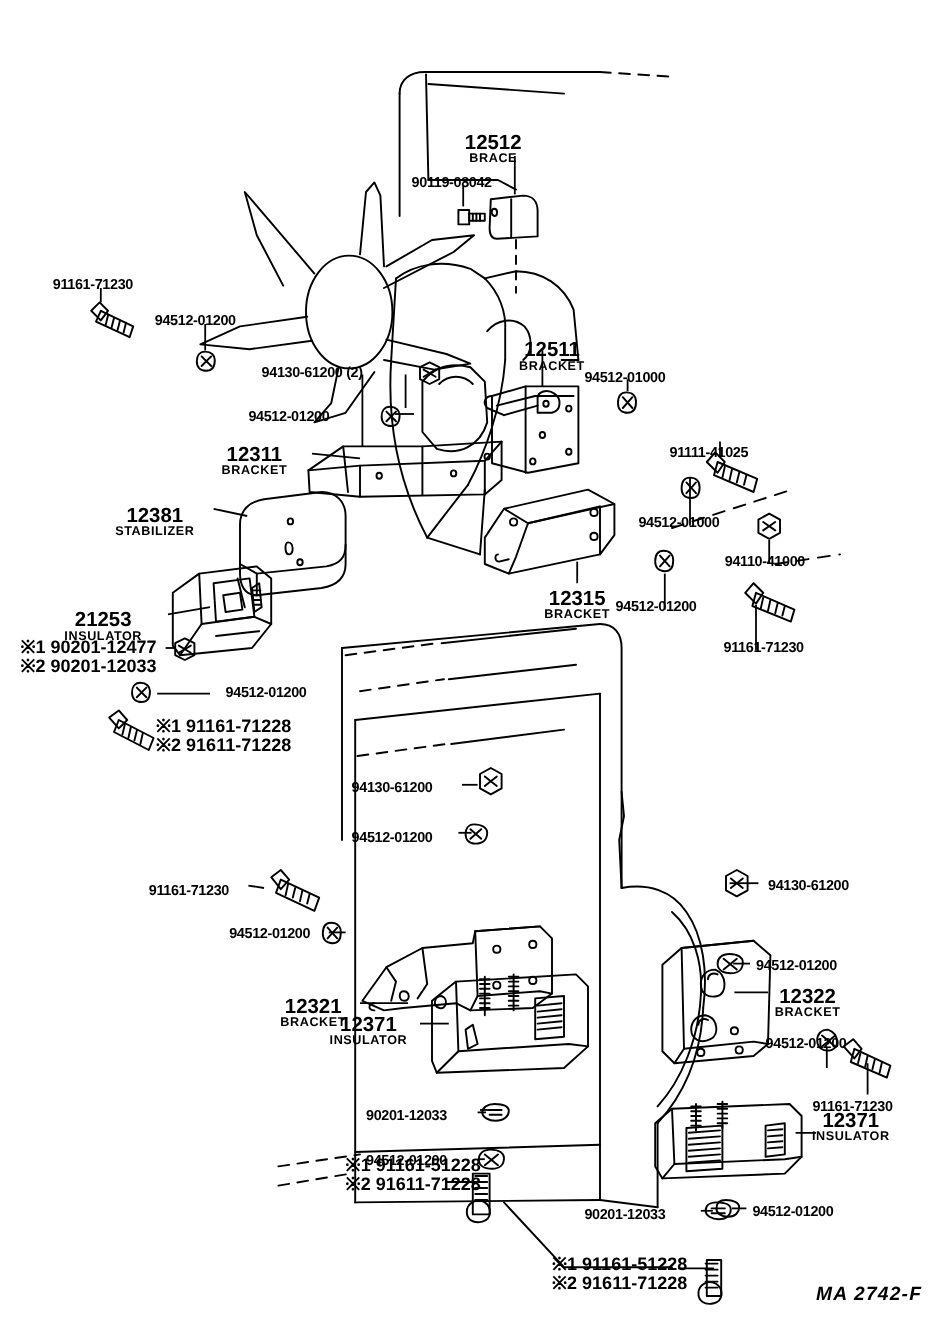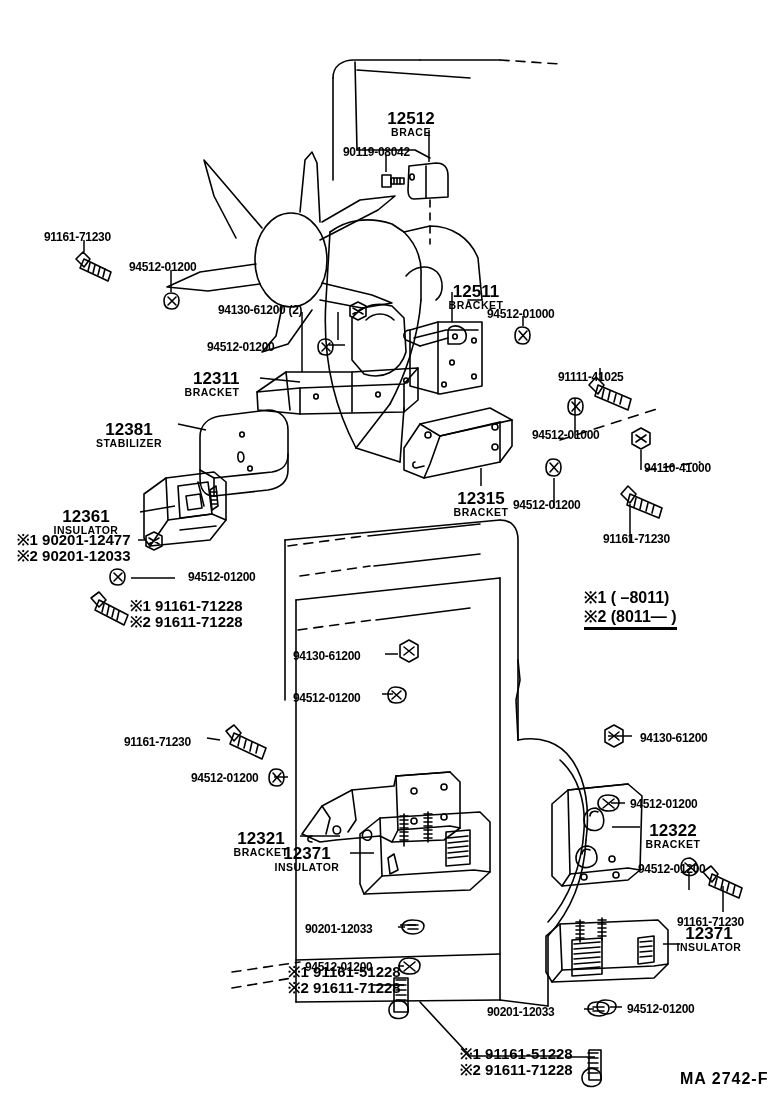--- a/index.html
+++ b/index.html
@@ -9,21 +9,21 @@
   svg.art{position:absolute;left:0;top:0;width:784px;height:1120px;}
   .lbl{position:absolute;font-weight:bold;letter-spacing:-0.3px;white-space:nowrap;}
   .pn{font-size:12px;line-height:15px;}
   .big{font-size:17px;line-height:17px;letter-spacing:0px;}
   .sub{font-size:10.5px;line-height:11px;letter-spacing:0.5px;}
   .grp{position:absolute;white-space:nowrap;font-weight:bold;font-size:15px;line-height:16px;}
   .grp div{white-space:nowrap;}
   .ctr{text-align:center;}
   .legend{position:absolute;font-weight:bold;font-size:16px;line-height:19px;}
   .legend .rule{border-bottom:3px solid #000;margin-top:1px;}
-  .code{position:absolute;font-weight:bold;font-size:16px;letter-spacing:1px;}
+  .code{position:absolute;font-weight:bold;font-size:16px;letter-spacing:1px;font-style:italic;}
 </style>
 </head>
 <body>
 
 <div id="sheet">
 
   <svg class="art" viewBox="0 0 784 1120" xmlns="http://www.w3.org/2000/svg">
     <g fill="none" stroke="#000" stroke-width="1.6" stroke-linejoin="round" stroke-linecap="round">
 
       <g>
@@ -420,56 +420,56 @@
       </div>
       <div class="lbl pn" style="left: 129px; top: 260px;">
         <div>94512-01200</div>
       </div>
       <div class="lbl pn" style="left: 218px; top: 303px;">
         <div>94130-61200 (2)</div>
       </div>
       <div class="lbl pn" style="left: 207px; top: 340px;">
         <div>94512-01200</div>
       </div>
-      <div class="lbl big ctr" style="left: 212px; top: 370px; transform: translateX(-50%); text-align: right;">
+      <div class="lbl big ctr" style="left: 212px; top: 370px; transform: translateX(-50%);">
         <div>12311</div>
         <div class="sub">BRACKET</div>
       </div>
-      <div class="lbl big ctr" style="left: 476px; top: 283px; transform: translateX(-50%);">
+      <div class="lbl big ctr" style="left: 460px; top: 283px; transform: translateX(-50%);">
         <div>12511</div>
         <div class="sub">BRACKET</div>
       </div>
       <div class="lbl pn" style="left: 487px; top: 307px;">
         <div>94512-01000</div>
       </div>
       <div class="lbl pn" style="left: 558px; top: 358px; margin-top: 12px;">
         <div>91111-41025</div>
       </div>
       <div class="lbl pn" style="left: 532px; top: 428px;">
         <div>94512-01000</div>
       </div>
-      <div class="lbl pn" style="left: 604px; top: 461px; margin-left: 40px;">
+      <div class="lbl pn" style="left: 604px; top: 461px;">
         <div>94110-41000</div>
       </div>
       <div class="lbl big ctr" style="left: 481px; top: 478px; transform: translateX(-50%); margin-top: 12px;">
         <div>12315</div>
         <div class="sub">BRACKET</div>
       </div>
       <div class="lbl pn" style="left: 513px; top: 498px;">
         <div>94512-01200</div>
       </div>
       <div class="lbl pn" style="left: 603px; top: 532px;">
         <div>91161-71230</div>
       </div>
       <div class="lbl big ctr" style="left: 129px; top: 421px; transform: translateX(-50%);">
         <div>12381</div>
         <div class="sub">STABILIZER</div>
       </div>
       <div class="lbl big ctr" style="left: 86px; top: 508px; transform: translateX(-50%);">
-        <div>12361</div>
+        <div>21253</div>
         <div class="sub">INSULATOR</div>
       </div>
       <div class="lbl pn" style="left: 188px; top: 570px;">
         <div>94512-01200</div>
       </div>
       <div class="lbl pn" style="left: 293px; top: 649px;">
         <div>94130-61200</div>
       </div>
       <div class="lbl pn" style="left: 293px; top: 691px;">
         <div>94512-01200</div>
@@ -531,21 +531,16 @@
       <div class="grp" style="left: 288px; top: 964px;">
         <div><span>※1</span><span> </span><span>91161-51228</span></div>
         <div><span>※2</span><span> </span><span>91611-71228</span></div>
       </div>
       <div class="grp" style="left: 460px; top: 1046px;">
         <div><span>※1</span><span> </span><span>91161-51228</span></div>
         <div><span>※2</span><span> </span><span>91611-71228</span></div>
       </div>
     </div>
 
-  <div class="legend" style="left:584px;top:588px;">
-    <div>※1 (          –8011)</div>
-    <div>※2 (8011—        )</div>
-    <div class="rule"></div>
-  </div>
 
   <div class="code" style="left:680px;top:1070px;">MA 2742-F</div>
 
 </div>
 
 </body></html>

